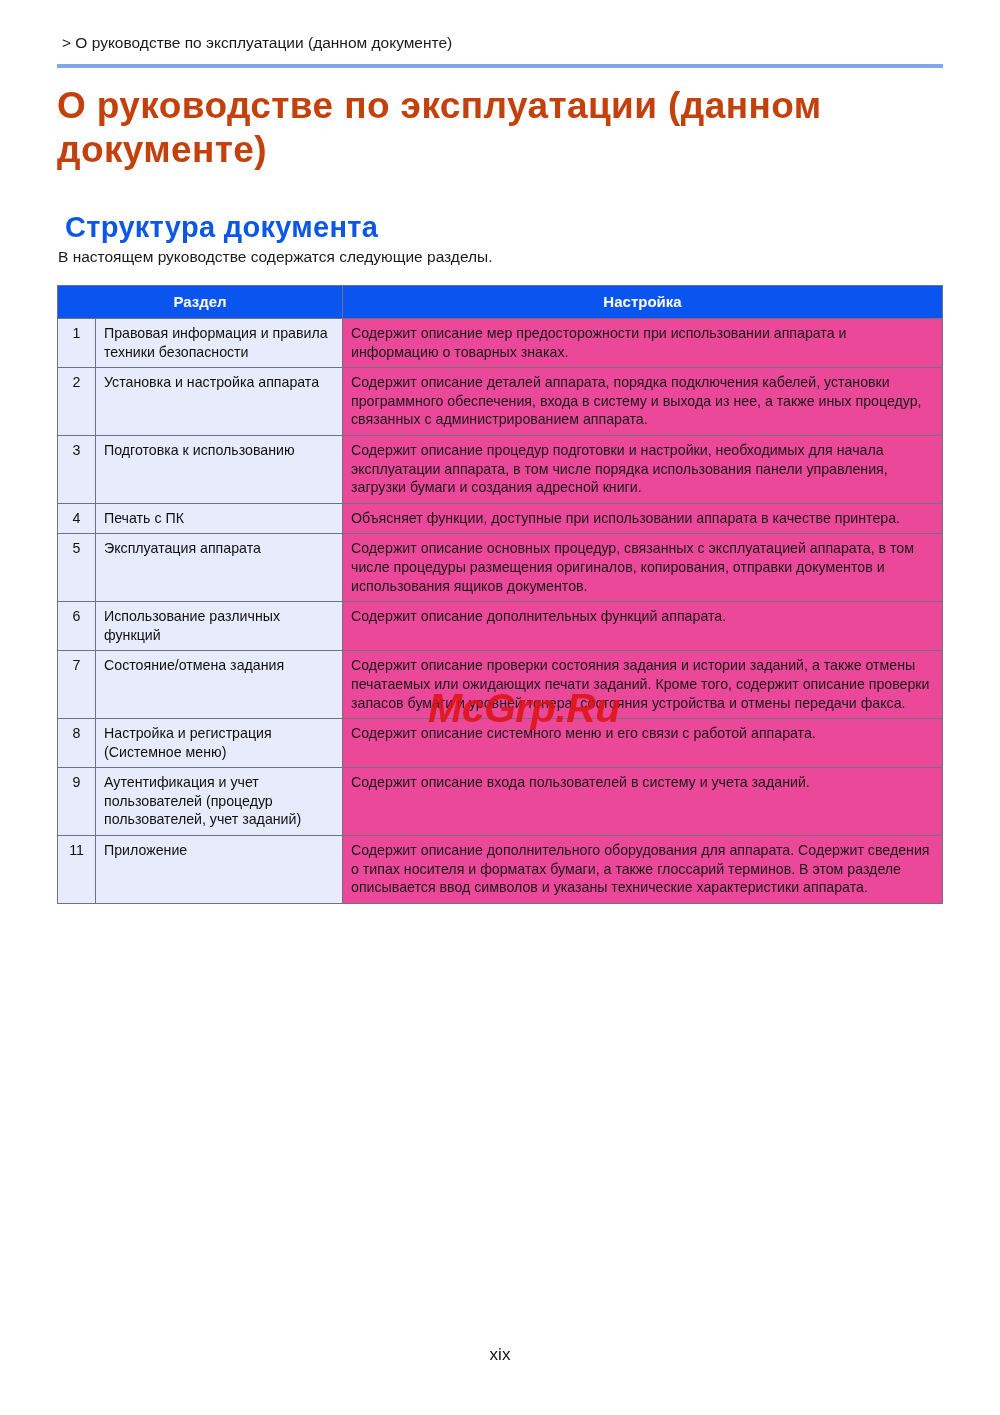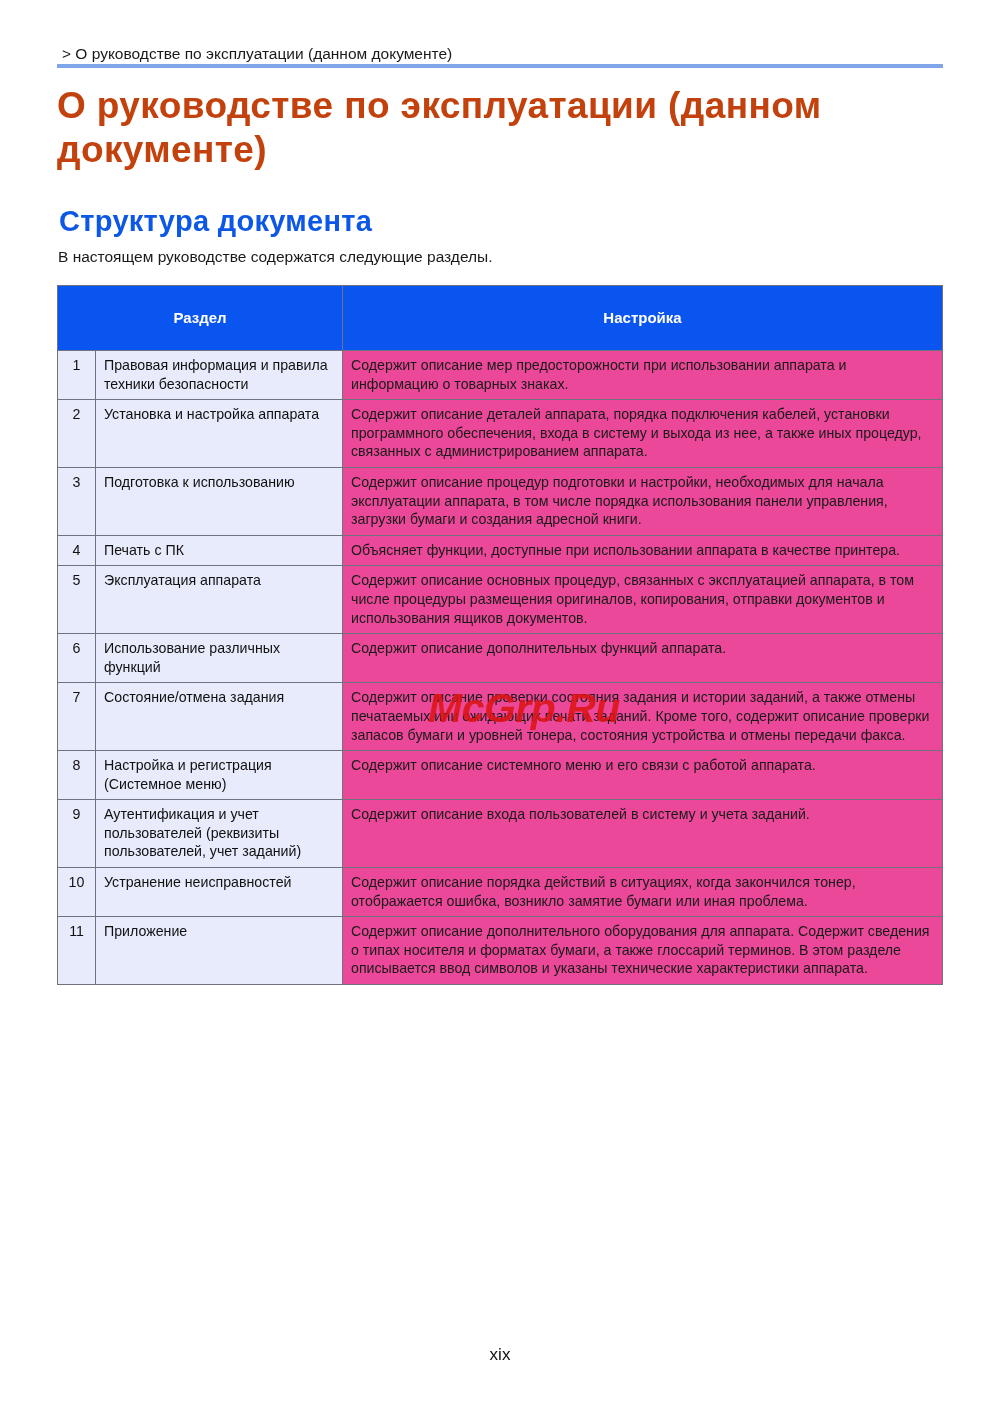--- a/index.html
+++ b/index.html
@@ -1,23 +1,23 @@
 <!DOCTYPE html>
 <html><head>
   <meta charset="utf-8">
   <style>
     html, body { margin: 0; padding: 0; background: #ffffff; }
     body { width: 1000px; height: 1415px; position: relative; overflow: hidden; font-family: "Liberation Sans", sans-serif; color: #111; }
-    .breadcrumb { position: absolute; left: 62px; top: 45px; font-size: 15.5px; color: #1a1a1a; }
+    .breadcrumb { position: absolute; left: 62px; top: 34px; font-size: 15.5px; color: #1a1a1a; }
     .rule { position: absolute; left: 57px; top: 64px; width: 886px; height: 4px; background: #80a6ea; }
     .title { position: absolute; left: 57px; top: 84px; width: 890px; margin: 0; font-size: 37px; line-height: 44px; font-weight: bold; color: #c2410c; letter-spacing: 0.4px; }
-    .subtitle { position: absolute; left: 57px; top: 199px; margin: 2px; font-size: 29px; line-height: 40px; font-weight: bold; color: #0d57e6; letter-spacing: 0.3px; }
+    .subtitle { position: absolute; left: 57px; top: 199px; margin: 8px; font-size: 29px; line-height: 40px; font-weight: bold; color: #0d57e6; letter-spacing: 0.3px; }
     .intro { position: absolute; left: 58px; top: 248px; font-size: 15.5px; color: #1a1a1a; }
     table.structure { position: absolute; left: 57px; top: 285px; width: 886px; border-collapse: collapse; font-size: 14.2px; line-height: 18.6px; }
-    table.structure th { background: #0a55f0; color: #fff; font-weight: bold; font-size: 15px; height: 32px; padding: 16px; border: 1px solid #6f7380; text-align: center; }
+    table.structure th { background: #0a55f0; color: #fff; font-weight: bold; font-size: 15px; height: 32px; padding: 0; border: 1px solid #6f7380; text-align: center; }
     table.structure td { border: 1px solid #6f7380; vertical-align: top; padding: 5px 8px 6px 8px; }
     td.num { width: 21px; text-align: center; background: #e8ebfb; padding-left: 8px; padding-right: 8px; }
     td.name { width: 230px; font-weight: normal; background: #e8ebfb; }
     td.desc { background: #ec4899; color: #1a1a1a; }
     .page-number { position: absolute; left: 0; width: 1000px; top: 1345px; text-align: center; font-size: 17px; color: #111; }
     .watermark { position: absolute; left: 428px; top: 685px; font-size: 41px; font-style: italic; color: rgba(220, 20, 20, 0.88); letter-spacing: -0.5px; pointer-events: none; font-weight: bold; }
   </style>
 </head>
 <body>
 
@@ -71,27 +71,22 @@
         <td class="name">Состояние/отмена задания</td>
         <td class="desc">Содержит описание проверки состояния задания и истории заданий, а также отмены печатаемых или ожидающих печати заданий. Кроме того, содержит описание проверки запасов бумаги и уровней тонера, состояния устройства и отмены передачи факса.</td>
       </tr>
       <tr>
         <td class="num">8</td>
         <td class="name">Настройка и регистрация (Системное меню)</td>
         <td class="desc">Содержит описание системного меню и его связи с работой аппарата.</td>
       </tr>
       <tr>
         <td class="num">9</td>
-        <td class="name">Аутентификация и учет пользователей (реквизиты пользователей, учет заданий)</td>
+        <td class="name">Аутентификация и учет пользователей (процедур пользователей, учет заданий)</td>
         <td class="desc">Содержит описание входа пользователей в систему и учета заданий.</td>
-      </tr>
-      <tr>
-        <td class="num">10</td>
-        <td class="name">Устранение неисправностей</td>
-        <td class="desc">Содержит описание порядка действий в ситуациях, когда закончился тонер, отображается ошибка, возникло замятие бумаги или иная проблема.</td>
       </tr>
       <tr>
         <td class="num">11</td>
         <td class="name">Приложение</td>
         <td class="desc">Содержит описание дополнительного оборудования для аппарата. Содержит сведения о типах носителя и форматах бумаги, а также глоссарий терминов. В этом разделе описывается ввод символов и указаны технические характеристики аппарата.</td>
       </tr>
     </tbody>
 </table>
 
 <div class="watermark">McGrp.Ru</div>

